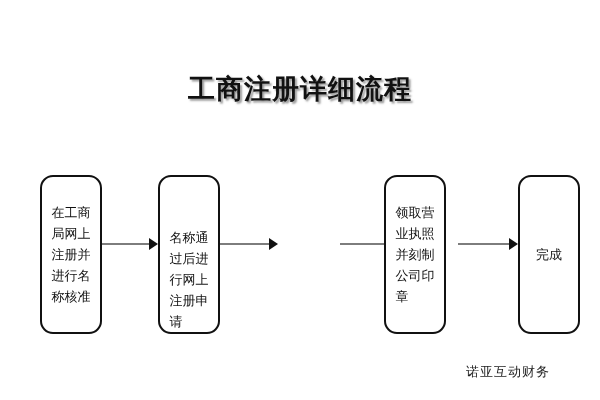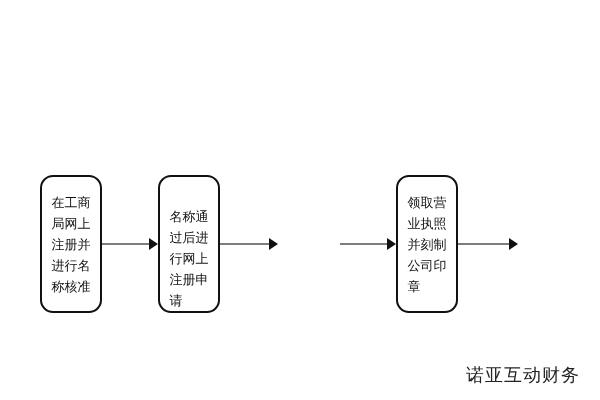--- a/index.html
+++ b/index.html
@@ -30,21 +30,21 @@
     text-shadow: 2px 2px 2px rgba(140,140,140,0.85);
     white-space: nowrap;
     line-height: 34px;
   }
 
   
   .flow-box {
     position: absolute;
     top: 175px;
     width: 62px;
-    height: 138px;
+    height: 159px;
     box-sizing: border-box;
     border: 2px solid #111111;
     border-radius: 13px;
     background: #ffffff;
     display: flex;
     align-items: center;
     justify-content: center;
   }
   .flow-box .box-text {
     font-size: 13px;
@@ -54,21 +54,21 @@
     white-space: pre-line;
     letter-spacing: 0px;
   }
   .flow-box.terminal .box-text {
     text-align: center;
   }
 
   #box-1 { left: 40px; }
   #box-2 { left: 158px; align-items: flex-end; }
   #box-3 { left: 278px; }
-  #box-4 { left: 396px; }
+  #box-4 { left: 384px; }
   #box-5 { left: 518px; }
 
   
   .connector {
     position: absolute;
     top: 236px;
     height: 16px;
   }
   .connector .line {
     position: absolute;
@@ -94,31 +94,32 @@
   #arrow-3 { left: 340px; width: 56px; }
   #arrow-3 .line { width: 48px; }
   #arrow-4 { left: 458px; width: 60px; }
   #arrow-4 .line { width: 52px; }
 
   
   #watermark {
     position: absolute;
     left: 466px;
     top: 363px;
-    font-size: 18px;
+    font-size: 13px;
     color: #232323;
     letter-spacing: 1px;
     white-space: nowrap;
   }
 </style>
 </head>
 <body>
 
 <div id="canvas">
 
+  <div id="chart-title">工商注册详细流程</div>
 
   <div id="box-1" class="flow-box">
     <span class="box-text">在工商
 局网上
 注册并
 进行名
 称核准</span>
   </div>
 
   <div id="arrow-1" class="connector">
@@ -151,16 +152,19 @@
 并刻制
 公司印
 章</span>
   </div>
 
   <div id="arrow-4" class="connector">
     <span class="line"></span>
     <span class="head"></span>
   </div>
 
+  <div id="box-5" class="flow-box terminal">
+    <span class="box-text">完成</span>
+  </div>
 
   <div id="watermark">诺亚互动财务</div>
 
 </div>
 
 </body></html>

